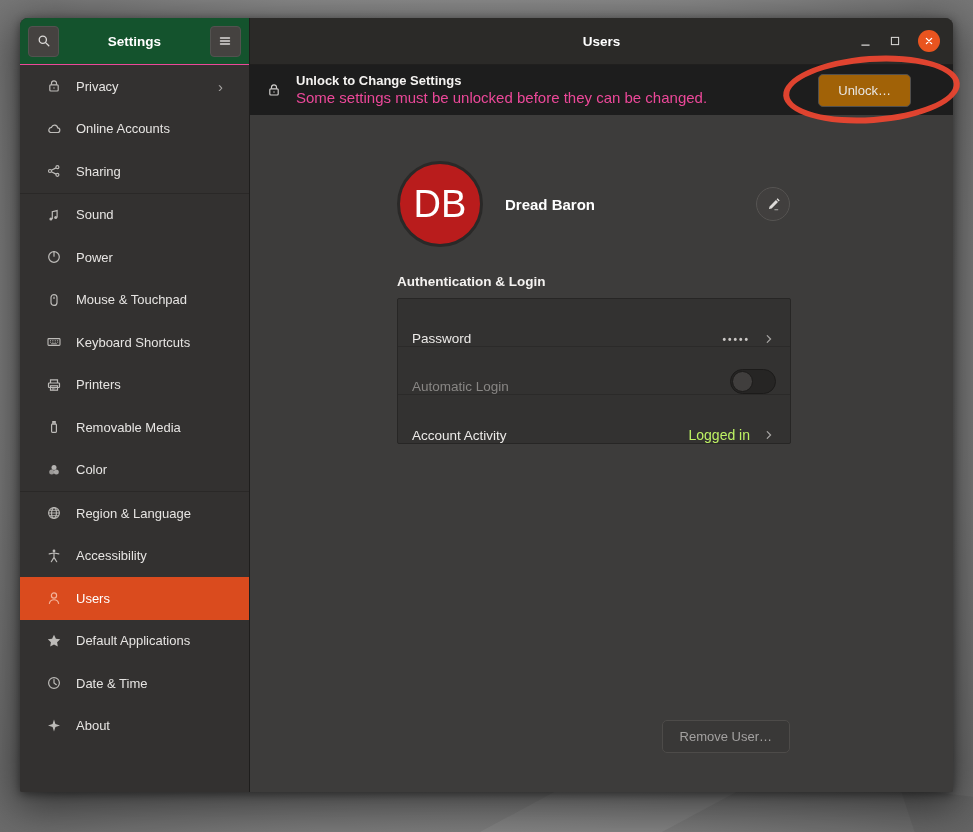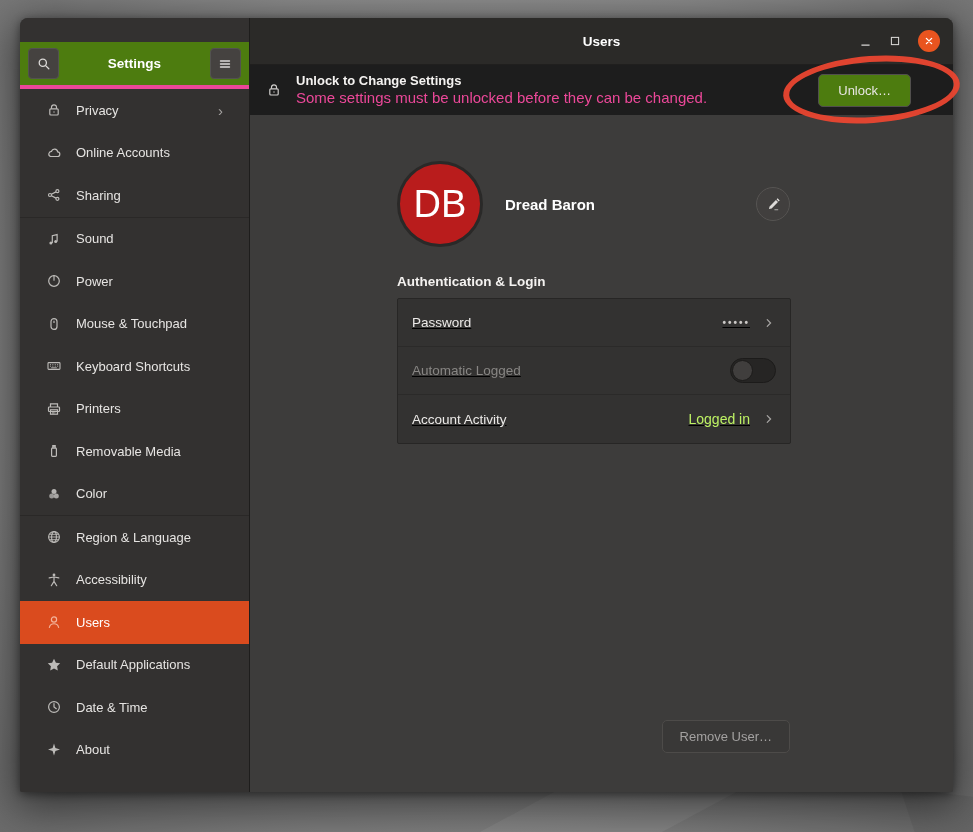--- a/index.html
+++ b/index.html
@@ -15,21 +15,21 @@
 
   .window {
     position:absolute; left:20px; top:18px; width:933px; height:774px;
     border-radius:8px 8px 2px 2px; overflow:hidden; display:flex;
     box-shadow: 0 10px 45px 8px rgba(0,0,0,.55), 0 2px 10px rgba(0,0,0,.45);
     background:#3d3c3b;
   }
 
   
   .sidebar { width:230px; flex:0 0 230px; background:#333130; border-right:1px solid #1e1d1c; display:flex; flex-direction:column; }
-  .sidebar-header { height:47px; flex:0 0 47px; background:#4d7c0f; border-bottom:4px solid #ec4899; display:flex; align-items:center; justify-content:space-between; padding:0 8px;margin-top:24px; }
+  .sidebar-header { height:47px; flex:0 0 47px; background:#14532d; border-bottom:1px solid #ec4899; display:flex; align-items:center; justify-content:space-between; padding:0 8px; }
   .icon-btn { width:31px; height:31px; border-radius:4px; background:#454240; border:1px solid #535250; display:flex; align-items:center; justify-content:center; color:#dbd9d7; cursor:pointer; }
   .sidebar-title { font-size:13.5px; font-weight:bold; color:#ffffff; }
   .sidebar-list { flex:1; overflow:hidden; }
   .side-item { height:42.5px; display:flex; align-items:center; gap:14px; padding:0 26px; color:#e6e4e2; font-size:13px; cursor:pointer; }
   .side-item .s-icon { width:16px; height:16px; color:#bdbbb8; display:flex; align-items:center; justify-content:center; }
   .side-item .chev { margin-left:auto; color:#a5a3a1; font-size:15px; }
   .side-item.selected { color:#ffffff; }
   .side-item.selected .s-icon { color:#f3b49c; }
   .side-sep { height:1px; background:#2a2827; }
 
@@ -41,33 +41,33 @@
   .wc-btn { display:flex; align-items:center; justify-content:center; color:#d8d6d4; cursor:pointer; }
   .wc-min { width:13px; height:13px; }
   .wc-max { width:12px; height:12px; }
   .wc-close { width:22px; height:22px; border-radius:50%; background:#E9541F; }
 
   .unlock-bar { height:50px; flex:0 0 50px; background:#1d1d1d; display:flex; align-items:center; padding:0 16px; gap:13px; }
   .unlock-lock { color:#cfcdcb; width:17px; height:17px; flex:0 0 17px; }
   .unlock-texts { display:flex; flex-direction:column; line-height:1.25; }
   .unlock-title { font-size:13px; font-weight:bold; color:#f5f3f1; }
   .unlock-sub { font-size:15px; color:#ec4899; }
-  .unlock-btn { margin-left:auto; margin-right:26px; background:#4d7c0f; border:1px solid #514f4d; border-radius:5px; padding:8px 19px; color:#e9e7e5; font-size:13px; cursor:pointer; }
+  .unlock-btn { margin-left:auto; margin-right:26px; background:#a16207; border:1px solid #514f4d; border-radius:5px; padding:8px 19px; color:#e9e7e5; font-size:13px; cursor:pointer; }
 
   .main { flex:1; position:relative; }
   .main-col { width:394px; margin-left:147px; }
 
   .user-row { margin-top:43px; display:flex; align-items:center; position:relative; height:92px; }
   .avatar { width:86px; height:86px; border-radius:50%; background:#D4571B; border:3px solid #2a2928; color:#ffffff; font-size:38px; font-weight:500; display:flex; align-items:center; justify-content:center; letter-spacing:0; }
   .user-name { margin-left:22px; font-size:15px; font-weight:bold; color:#ffffff; }
   .edit-btn { position:absolute; right:1px; width:34px; height:34px; border-radius:50%; background:#413f3e; border:1px solid #565452; display:flex; align-items:center; justify-content:center; color:#dddbd9; cursor:pointer; }
 
   .section-heading { margin-top:24px; font-size:13.5px; font-weight:bold; color:#f4f2f0; }
   .rows-box { margin-top:9px; background:#333231; border:1px solid #272625; border-radius:2px; }
-  .row { height:48px; display:flex; align-items:center; padding:0 14px; border-bottom:1px solid #2b2a29; cursor:pointer;text-decoration:underline; }
+  .row { height:48px; display:flex; align-items:flex-end; padding:0 14px; border-bottom:1px solid #2b2a29; cursor:pointer; }
   .row:last-child { border-bottom:none; }
   .row-label { font-size:13.5px; color:#eceae8; }
   .row.disabled .row-label { color:#888684; }
   .row-end { margin-left:auto; display:flex; align-items:center; gap:12px; }
   .row-value { font-size:14px; color:#bef264; }
   .row-value.dots { font-size:10px; letter-spacing:2px; color:#ccc9c7; font-weight:bold; }
   .row-chev { color:#a8a6a4; font-size:16px; line-height:1; }
   .toggle { width:46px; height:25px; border-radius:13px; background:#262524; border:1px solid #1c1b1a; position:relative; cursor:pointer; }
   .toggle .knob { position:absolute; left:1px; top:1px; width:21px; height:21px; border-radius:50%; background:#403e3d; border:1px solid #1c1b1a; }
 
@@ -326,21 +326,21 @@
     <span class="row-end">
                 <span class="row-value dots">•••••</span>
                 <span class="row-chev">
                   <svg width="14" height="14" viewBox="0 0 16 16" fill="none" stroke="currentColor" stroke-width="1.4">
                     <path d="M6 4.2L9.8 8 6 11.8" stroke-linecap="round"></path>
                   </svg>
                 </span>
               </span>
   </div>
             <div class="row disabled">
-    <span class="row-label">Automatic Logged</span>
+    <span class="row-label">Automatic Login</span>
     <span class="row-end">
                 <span class="toggle">
                   <span class="knob"></span>
                 </span>
               </span>
   </div>
             <div class="row">
     <span class="row-label">Account Activity</span>
     <span class="row-end">
                 <span class="row-value">Logged in</span>

